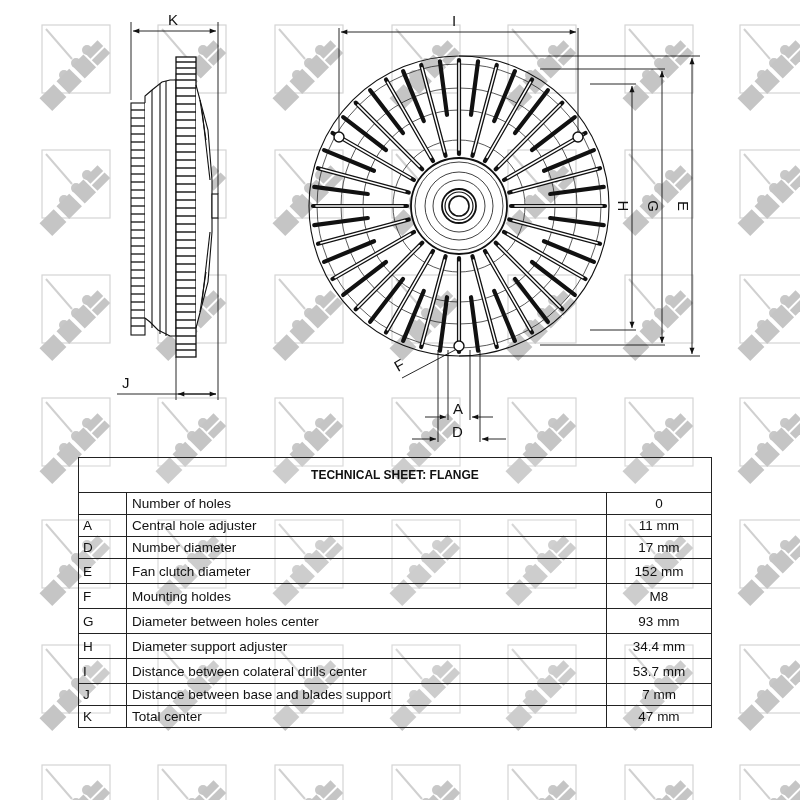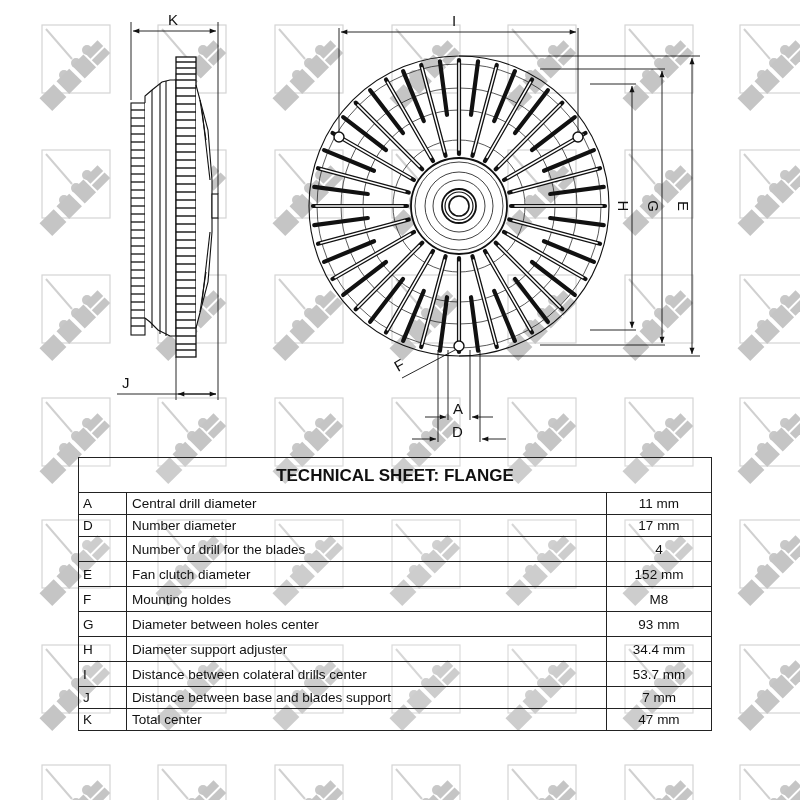--- a/index.html
+++ b/index.html
@@ -6,21 +6,21 @@
   body { width: 800px; height: 800px; position: relative; overflow: hidden;
          font-family: "Liberation Sans", sans-serif; color: #111; }
   #watermarks { position: absolute; left: 0; top: 0; width: 800px; height: 800px; pointer-events: none; }
   #drawing { position: absolute; left: 0; top: 0; width: 800px; height: 460px; }
   .dim-label { font-family: "Liberation Sans", sans-serif; font-size: 15px; fill: #111; }
 
   #spec-table { position: absolute; left: 78px; top: 457px; width: 634px;
                 border-collapse: collapse; font-size: 13.5px; background: transparent; }
   #spec-table td { border: 1.3px solid #222; padding: 0 5px; height: 21px; line-height: 21px;
                    background: rgba(255,255,255,0.15); }
-  #spec-table td.sec-head { text-align: center; font-weight: bold; font-size: 17px; }
+  #spec-table td.sec-head { text-align: center; font-weight: bold; font-size: 12px; }
   #spec-table tr.head-flange td { height: 34px; }
   #spec-table tr.head-clutch td { height: 28px; border-top: 1.3px solid #222; }
   #spec-table td.letter { width: 38px; padding-left: 4px; }
   #spec-table td.value { width: 94px; text-align: center; }
   #spec-table tr.tall td { height: 24px; }
 </style>
 </head>
 <body>
 
 <svg id="watermarks" viewBox="0 0 800 800" xmlns="http://www.w3.org/2000/svg">
@@ -342,35 +342,35 @@
   <text class="dim-label" x="453" y="414">A</text>
   <text class="dim-label" x="452" y="437">D</text>
 </svg>
 
 <table id="spec-table">
   <tbody>
     <tr class="head-flange">
       <td colspan="3" class="sec-head">TECHNICAL SHEET: FLANGE</td>
     </tr>
     <tr>
+      <td class="letter"></td>
+      <td>Number of holes</td>
+      <td class="value">0</td>
+    </tr>
+    <tr>
       <td class="letter">A</td>
-      <td>Central drill diameter</td>
+      <td>Central hole adjuster</td>
       <td class="value">11 mm</td>
     </tr>
     <tr>
       <td class="letter">D</td>
       <td>Number diameter</td>
       <td class="value">17 mm</td>
     </tr>
     <tr class="tall">
-      <td class="letter"></td>
-      <td>Number of drill for the blades</td>
-      <td class="value">4</td>
-    </tr>
-    <tr class="tall">
       <td class="letter">E</td>
       <td>Fan clutch diameter</td>
       <td class="value">152 mm</td>
     </tr>
     <tr class="tall">
       <td class="letter">F</td>
       <td>Mounting holdes</td>
       <td class="value">M8</td>
     </tr>
     <tr class="tall">

